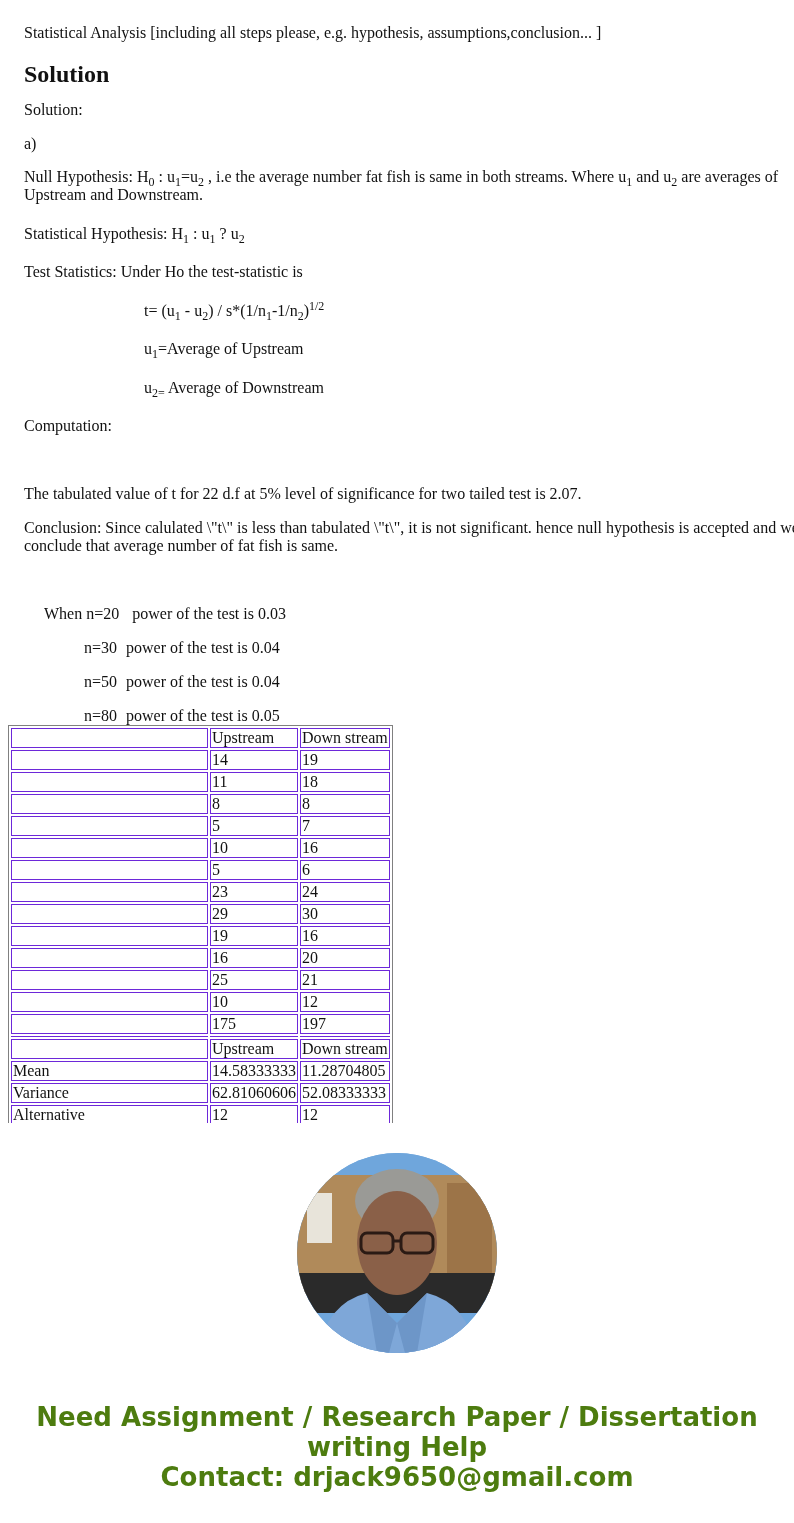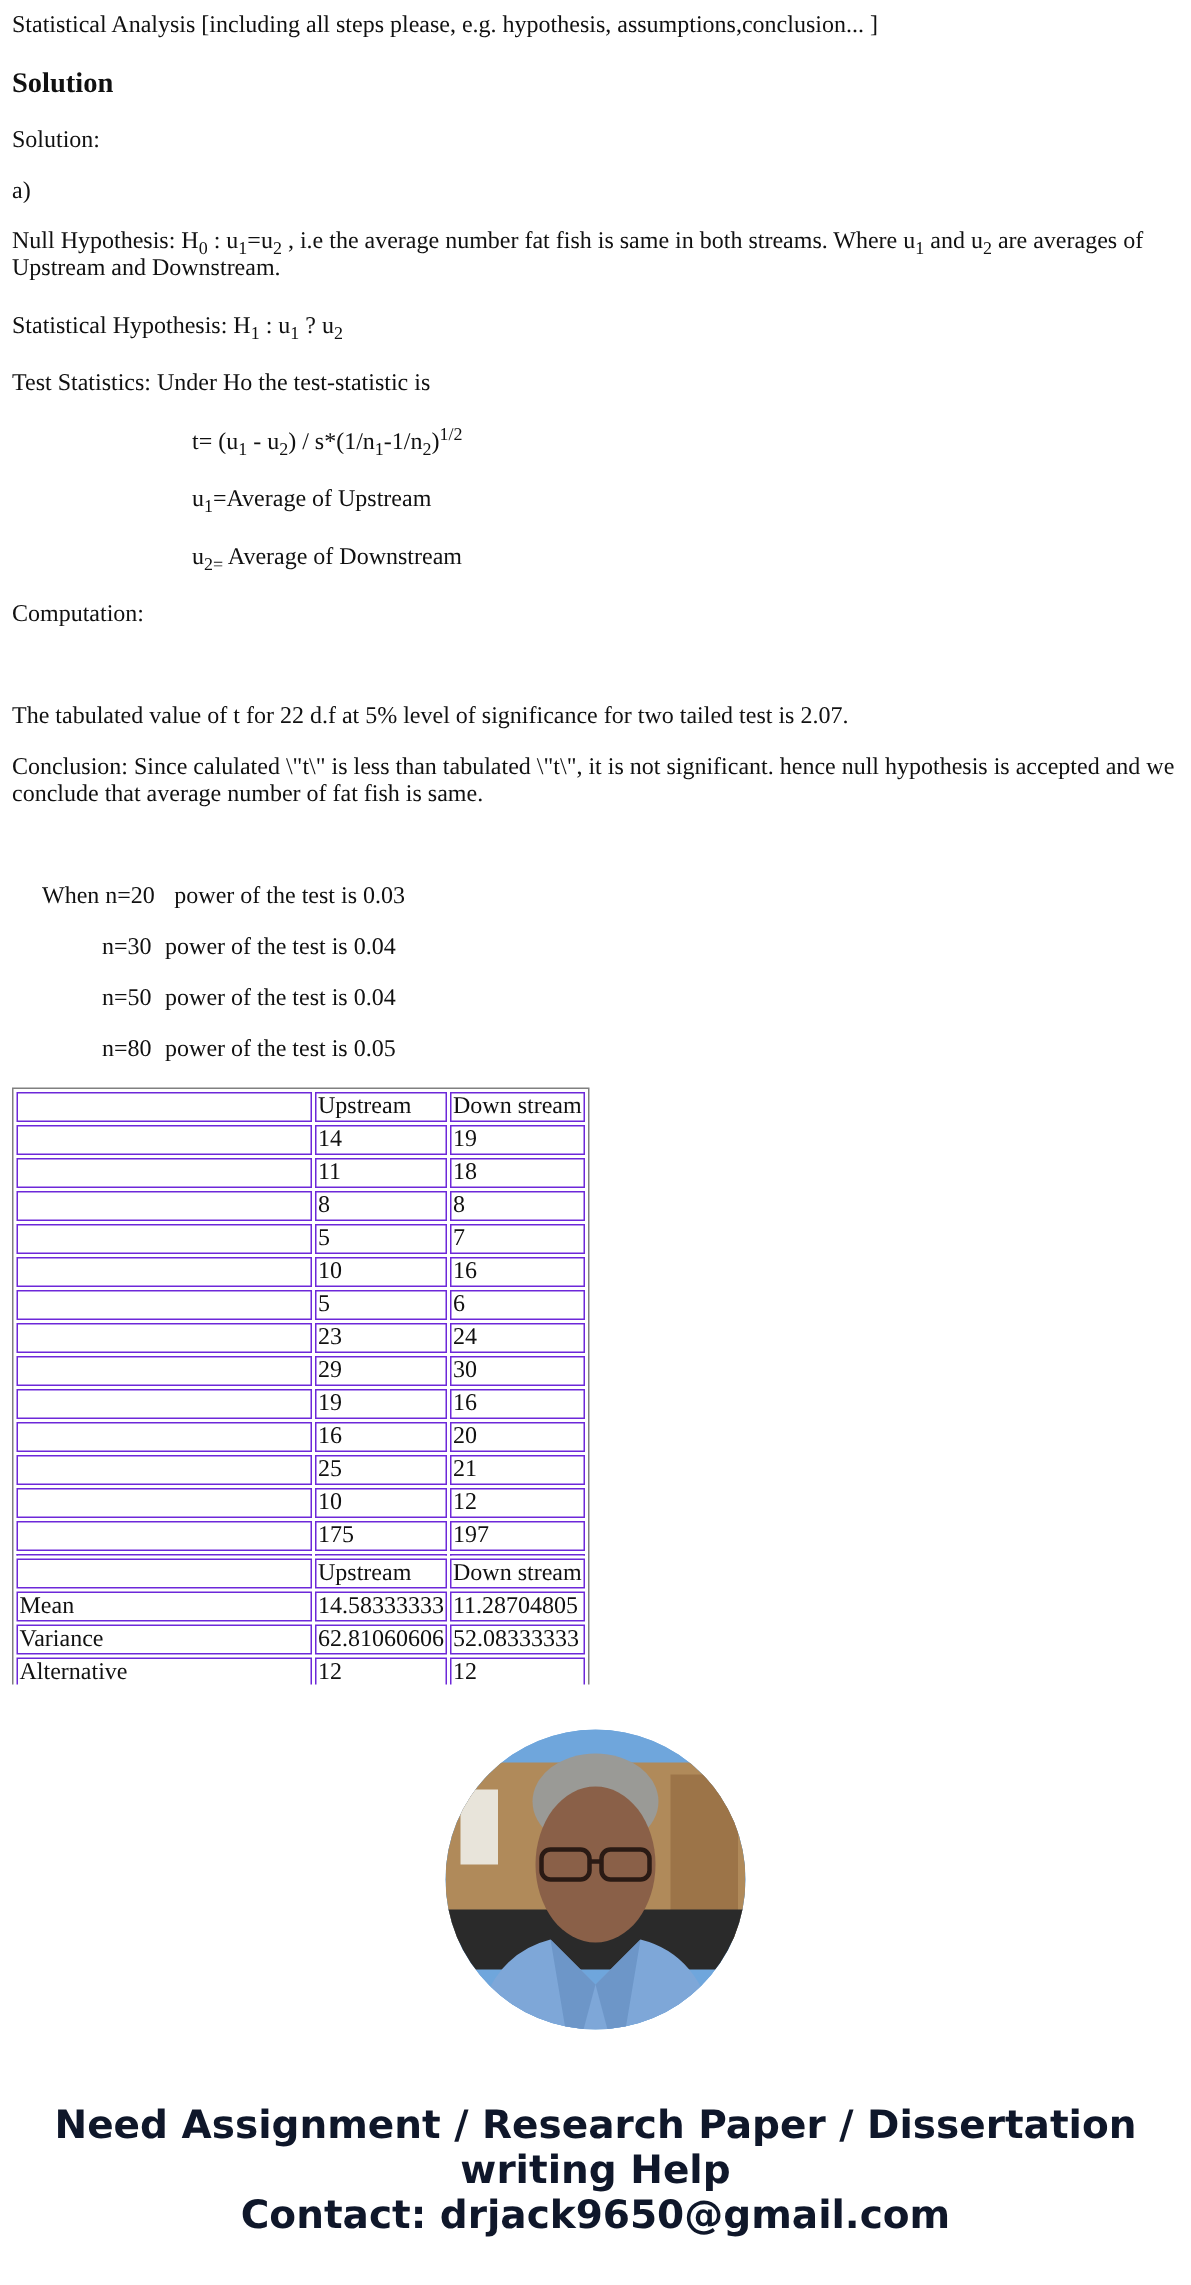--- a/index.html
+++ b/index.html
@@ -1,41 +1,41 @@
 <!DOCTYPE html>
 <html><head>
 <meta charset="utf-8">
 <style>
   html, body { margin: 0; padding: 0; background: #ffffff; }
   body { width: 794px; height: 1523px; position: relative; overflow: hidden;
          font-family: "Liberation Serif", "DejaVu Serif", serif; color: #111; font-size: 16px; }
   .content { position: absolute; left: 0; top: 0; width: 794px; height: 1123px; overflow: hidden; }
-  p { margin: 0; line-height: 18px; }
+  p { margin: 16px; line-height: 18px; }
   .q { position: absolute; left: 8px; top: 8px; }
-  h3 { position: absolute; left: 8px; top: 45px; margin: 0; font-size: 19px; font-weight: bold; }
+  h3 { position: absolute; left: 8px; top: 45px; margin: 16px; font-size: 24px; font-weight: bold; }
   .abs { position: absolute; left: 8px; width: 778px; }
   .ind { left: 128px; }
   sub, sup { font-size: 12px; line-height: 0; }
   sub { vertical-align: -4px; }
   sup { vertical-align: 6px; }
   .pw1 { left: 28px; }
   .pw2 { left: 68px; }
   .gap { display: inline-block; }
   table.data { position: absolute; left: 8px; top: 725px; border: 1px solid #808080;
                border-spacing: 2px; border-collapse: separate; }
   table.data td { border: 1px solid #6d28d9; padding: 0 1px; height: 18px; line-height: 18px;
                   font-size: 16px; white-space: nowrap; }
   td.c0 { width: 193px; }
   td.c1 { width: 82px; }
   td.c2 { width: 84px; margin-left: 20px; }
   tr.sep td { height: 0; padding: 0; border-width: 1px 1px 0 1px; }
   .avatar { position: absolute; left: 297px; top: 1153px; width: 200px; height: 200px;
             border-radius: 50%; overflow: hidden; background: #6fa6dc; }
   .promo { position: absolute; left: 0; top: 1402px; width: 794px; text-align: center;
-           font-family: "DejaVu Sans", sans-serif; font-weight: bold; font-size: 26px; line-height: 30px; color: #0f172a; }
+           font-family: "DejaVu Sans", sans-serif; font-weight: bold; font-size: 26px; line-height: 30px; color: #4d7c0f; }
 </style>
 </head>
 <body>
 
 <div class="content">
   <p class="q">Statistical Analysis [including all steps please, e.g. hypothesis, assumptions,conclusion... ]</p>
   <h3>Solution</h3>
   <p class="abs" style="top:85px">Solution:</p>
   <p class="abs" style="top:119px">a)</p>
 

